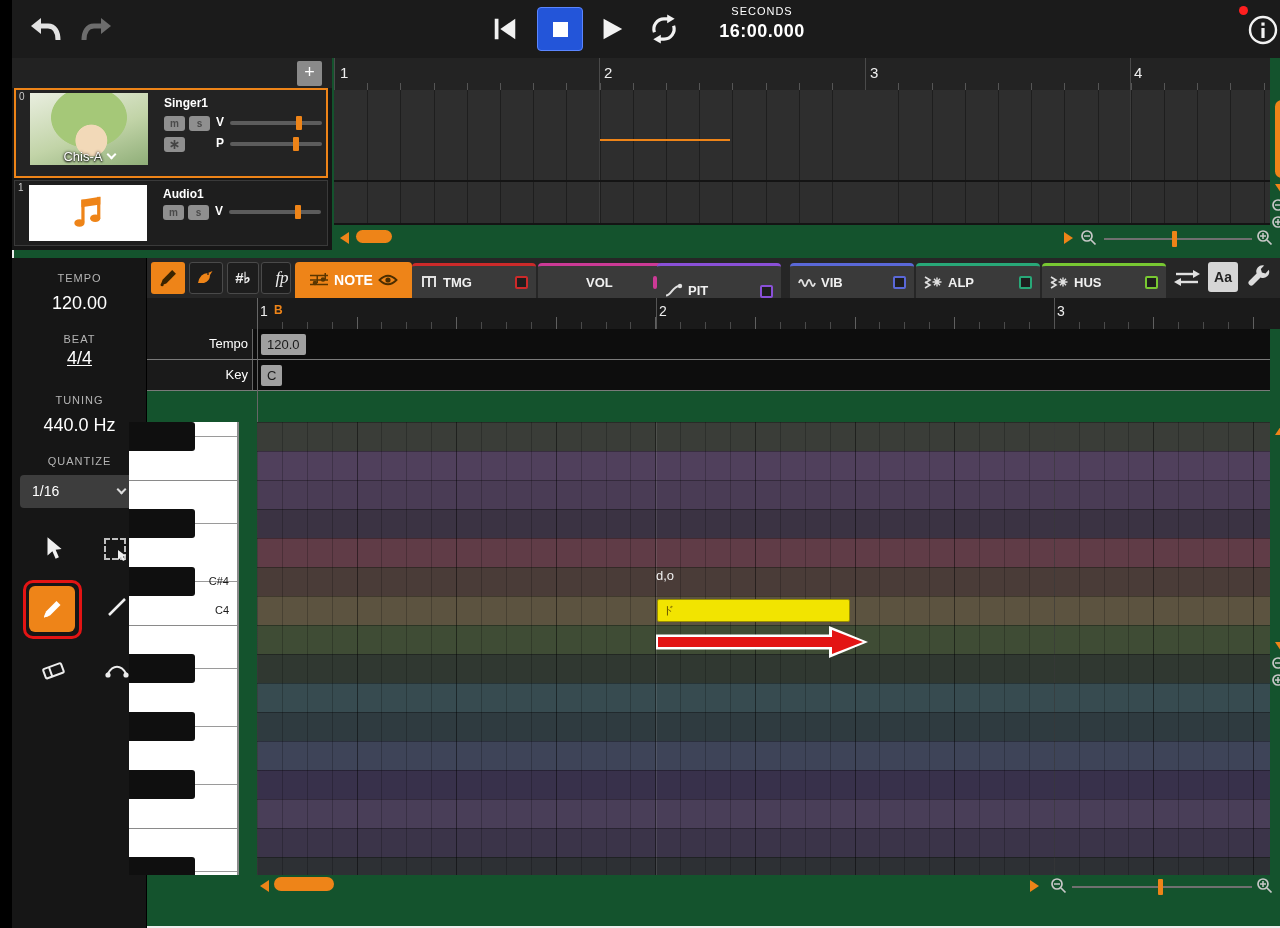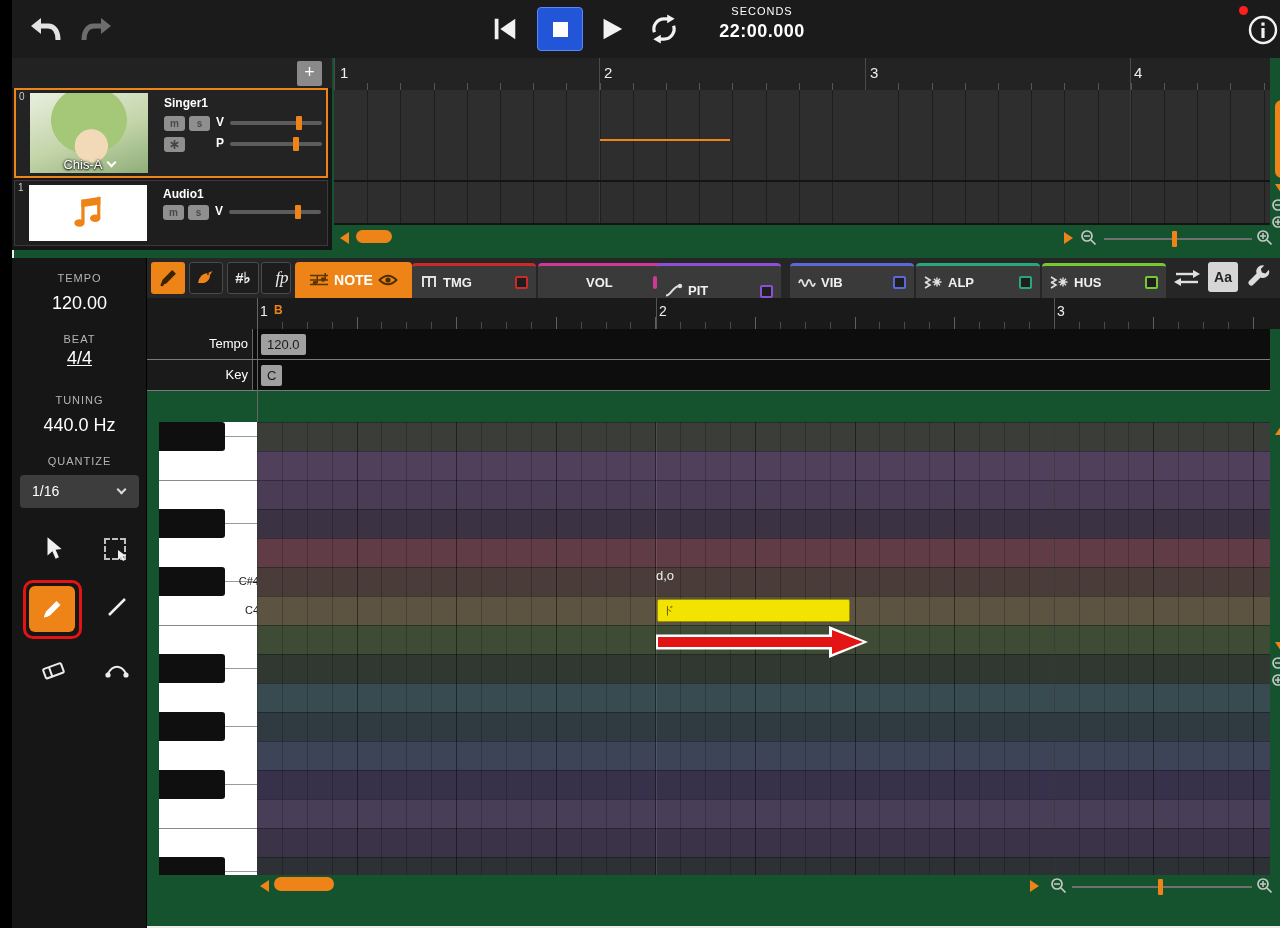--- a/index.html
+++ b/index.html
@@ -20,21 +20,21 @@
 
   
   .trackpanel{position:absolute;left:0;top:58px;width:320px;height:192px;background:#161616;}
   .tp-header{position:absolute;left:0;top:0;width:320px;height:30px;background:#222;}
   .add-btn{position:absolute;right:10px;top:3px;width:25px;height:25px;background:#8a8a8a;color:#fff;
            font-size:18px;line-height:23px;text-align:center;border-radius:2px;}
   .track{position:absolute;left:2px;width:314px;background:#232323;}
   .track0{top:30px;height:90px;border:2px solid var(--accent,#ee8418);}
   .track1{top:122px;height:66px;border:1px solid #3a3a3a;background:#1e1e1e;}
   .trk-idx{position:absolute;left:3px;top:1px;font-size:10px;color:#ccc;}
-  .avatar{position:absolute;left:14px;top:3px;width:118px;height:80px;
+  .avatar{position:absolute;left:14px;top:3px;width:118px;height:72px;
     background:
       radial-gradient(circle at 52% 66%, #f2d9b8 0 20%, rgba(0,0,0,0) 21%),
       radial-gradient(ellipse at 50% 34%, #a5c878 0 45%, rgba(0,0,0,0) 46%),
       linear-gradient(160deg,#e9eedf 0%,#c2d4a8 55%,#8fae78 100%);}
   .voice-bar{position:absolute;left:0;bottom:1px;width:100%;text-align:center;color:#fff;font-size:13px;
              text-shadow:0 1px 2px #000,0 0 3px #000;}
   .chev{display:inline-block;width:7px;height:7px;border-right:2px solid #fff;border-bottom:2px solid #fff;
         transform:rotate(45deg);margin-left:5px;margin-bottom:3px;}
   .audio-tile{position:absolute;left:14px;top:4px;width:118px;height:56px;background:#fff;
               display:flex;align-items:center;justify-content:center;}
@@ -113,21 +113,21 @@
     background-position:left top,left bottom,left bottom;background-repeat:repeat-x;}
   .ed-num{position:absolute;top:5px;color:#eee;font-size:14px;}
   .ed-b{position:absolute;top:5px;color:var(--accent,#ee8418);font-size:12px;font-weight:bold;}
   .param-row{position:absolute;left:135px;width:1123px;height:31px;border-bottom:1px solid #7a7a7a;background:#0d0d0d;}
   .param-label{position:absolute;left:0;top:0;width:106px;height:100%;color:#fff;font-size:13px;
                text-align:right;line-height:30px;padding-right:4px;background:#1a1a1a;border-right:1px solid #666;}
   .param-chip{position:absolute;left:114px;top:5px;height:21px;background:#a0a0a0;color:#1a1a1a;font-size:13px;
               line-height:21px;text-align:center;border-radius:2px;padding:0 6px;}
 
   
-  #keyboard{position:absolute;left:147px;top:422px;width:110px;height:453px;background:#fff;
+  #keyboard{position:absolute;left:117px;top:422px;width:110px;height:453px;background:#fff;
             border-right:2px solid #8a8a8a;overflow:hidden;}
   .black-key{position:absolute;left:0;width:66px;height:29px;background:#0f0f0f;border-radius:0 3px 3px 0;}
   .kb-mid{position:absolute;left:66px;width:44px;height:1px;background:#9a9a9a;}
   .kb-line{position:absolute;left:0;width:110px;height:1px;background:#8a8a8a;}
   .key-label{position:absolute;right:8px;width:60px;text-align:right;font-size:11px;color:#1a1a1a;}
   #roll{position:absolute;left:245px;top:422px;width:1013px;height:453px;overflow:hidden;background:#2a2a2a;}
   .stripe{position:absolute;left:0;width:100%;height:29px;}
   #grid-lines{position:absolute;left:0;top:0;width:100%;height:100%;pointer-events:none;
     background-image:
       repeating-linear-gradient(to bottom, rgba(0,0,0,0.30) 0 1px, transparent 1px 29px),
@@ -176,21 +176,21 @@
     <div class="icon-btn" style="left:634px;top:12px;width:36px;height:34px;">
       <svg width="32" height="32" viewBox="0 0 30 30">
         <path d="M6 18 A9.5 9.5 0 0 1 15 5.5 H19" fill="none" stroke="#f2f2f2" stroke-width="3"></path>
         <polygon points="18,1.5 25,5.5 18,9.5" fill="#f2f2f2"></polygon>
         <path d="M24 12 A9.5 9.5 0 0 1 15 24.5 H11" fill="none" stroke="#f2f2f2" stroke-width="3"></path>
         <polygon points="12,20.5 5,24.5 12,28.5" fill="#f2f2f2"></polygon>
       </svg>
     </div>
     <div class="time-box">
       <div class="time-unit">SECONDS</div>
-      <div class="time-value">22:00.000</div>
+      <div class="time-value">16:00.000</div>
     </div>
     <div class="rec-dot"></div>
     <div class="icon-btn" style="left:1234px;top:13px;width:34px;height:34px;">
       <svg width="32" height="32" viewBox="0 0 32 32">
         <circle cx="16" cy="16" r="13" fill="none" stroke="#f2f2f2" stroke-width="2.4"></circle>
         <rect x="14.4" y="8.5" width="3.2" height="3.2" fill="#f2f2f2"></rect>
         <rect x="14.4" y="14" width="3.2" height="10" fill="#f2f2f2"></rect>
       </svg>
     </div>
   </div>

